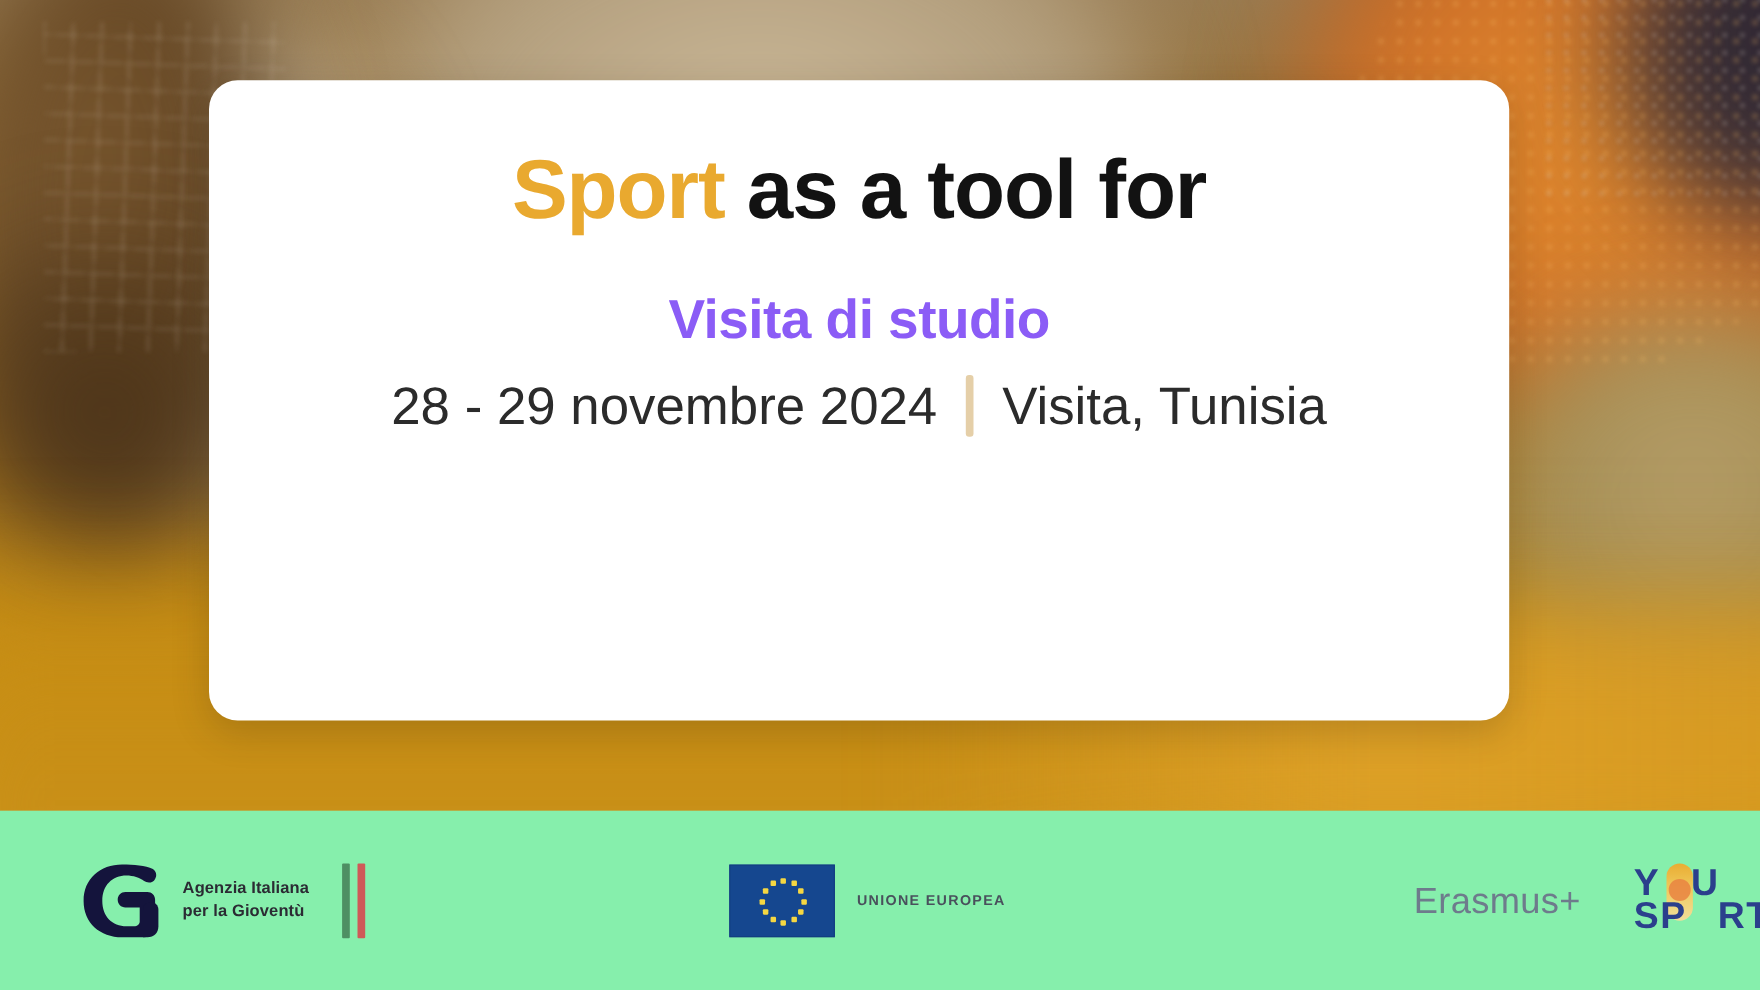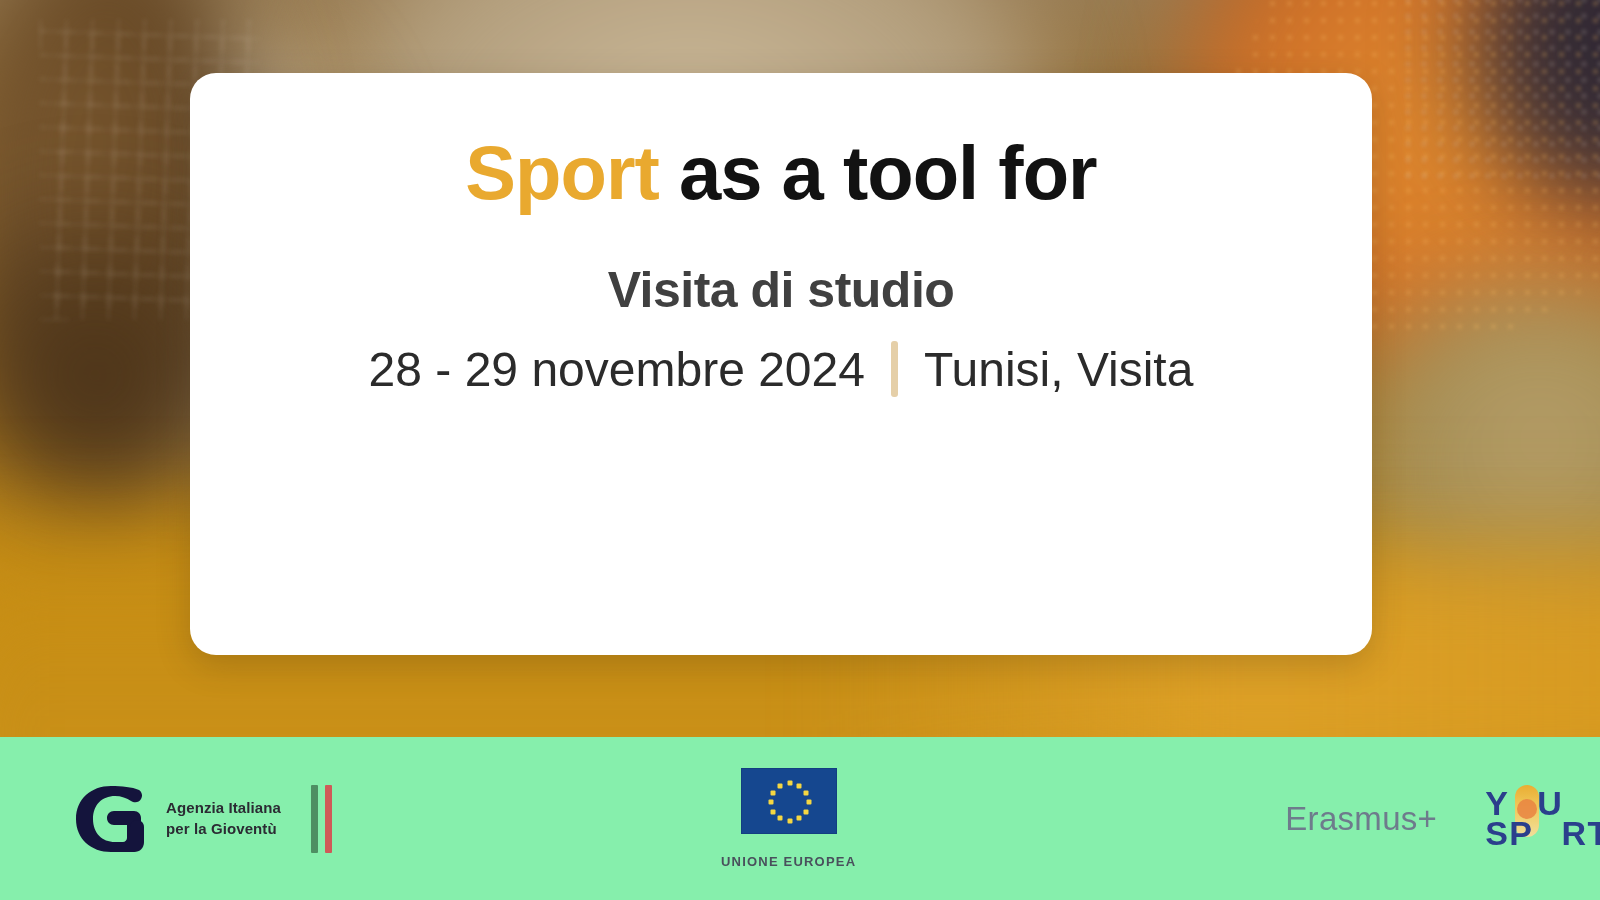--- a/index.html
+++ b/index.html
@@ -122,21 +122,21 @@
     color:#fdf5e8;
     white-space:nowrap;
     display:block;
   }
 
   .subtitle {
     margin-top:50px;
     font-size:50px;
     font-weight:700;
     letter-spacing:-0.5px;
-    color:#404040;
+    color:#8b5cf6;
     white-space:nowrap;
   }
 
   .meta {
     margin-top:22px;
     display:flex; align-items:center; gap:26px;
     font-size:48px;
     font-weight:400;
     color:#2b2b2b;
     white-space:nowrap;
@@ -168,21 +168,21 @@
     font-size:15px; font-weight:700; line-height:1.35;
     color:#2b2b33; letter-spacing:0.1px;
     filter:blur(0.5px);
   }
   .ag-flag { display:flex; gap:7px; margin-left:14px; }
   .ag-flag i { display:block; width:7px; height:68px; border-radius:1px; }
   .ag-flag .f-green { background:#4e8f63; }
   .ag-flag .f-red   { background:#cf5a58; }
 
   
-  .logo-eu { display:flex; align-items:center; gap:20px; margin-left:-40px;flex-direction:column; }
+  .logo-eu { display:flex; align-items:center; gap:20px; margin-left:-40px; }
   .eu-flag {
     position:relative;
     width:96px; height:66px;
     background:#15478f;
     border:1px solid #123f80;
   }
   .eu-star {
     position:absolute; width:5px; height:5px;
     background:#f5d742; border-radius:1px;
     transform:translate(-50%,-50%);
@@ -253,21 +253,21 @@
     <div class="headline">
       <span class="gold">Sport</span><span> as a tool for</span>
     </div>
 
 
     <div class="subtitle">Visita di studio</div>
 
     <div class="meta">
       <span>28 - 29 novembre 2024</span>
       <span class="divider"></span>
-      <span>Tunisi, Visita</span>
+      <span>Visita, Tunisia</span>
     </div>
 
   </div>
 
   <div class="footer">
     <div class="footer-inner">
 
       <div class="logo-agenzia">
         <svg class="ag-mark" viewBox="0 0 78 72">
           <path d="M39 3C19 3 4 16 4 36c0 20 15 33 35 33h20c6 0 10-4 10-10V35c0-4-3-7-7-7H42c-4 0-7 3-7 7s3 7 7 7h13v13c0 2-2 4-4 4h-8c-13 0-22-9-22-23S30 13 43 13c6 0 12 2 16 5 3 2 8 2 10-2 2-3 1-7-2-9C60 4 50 3 39 3z" fill="#14143c"></path>

